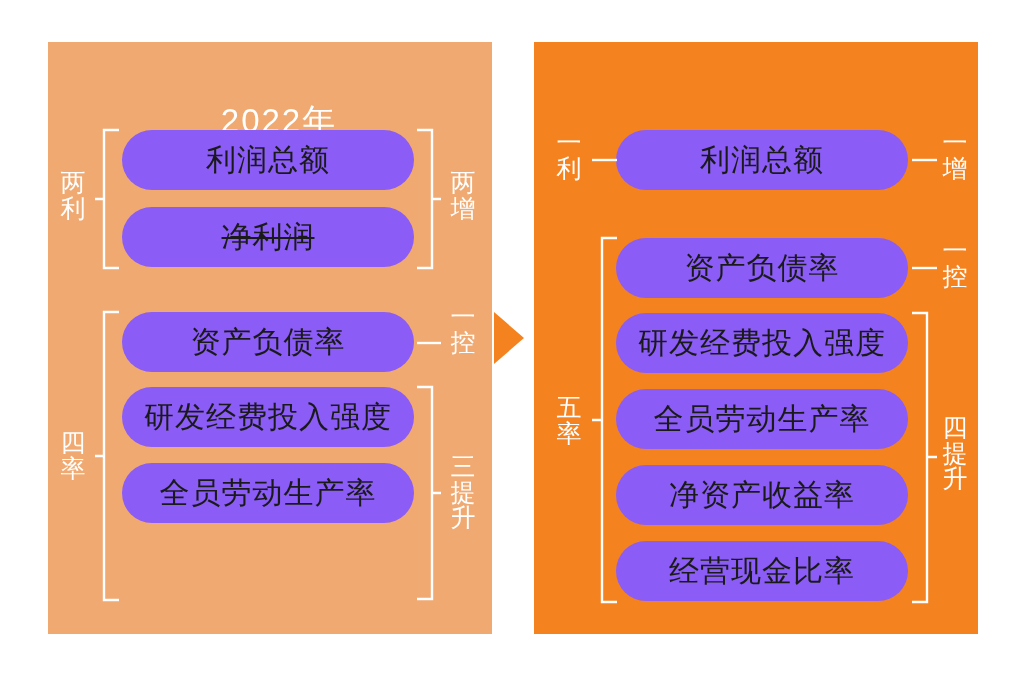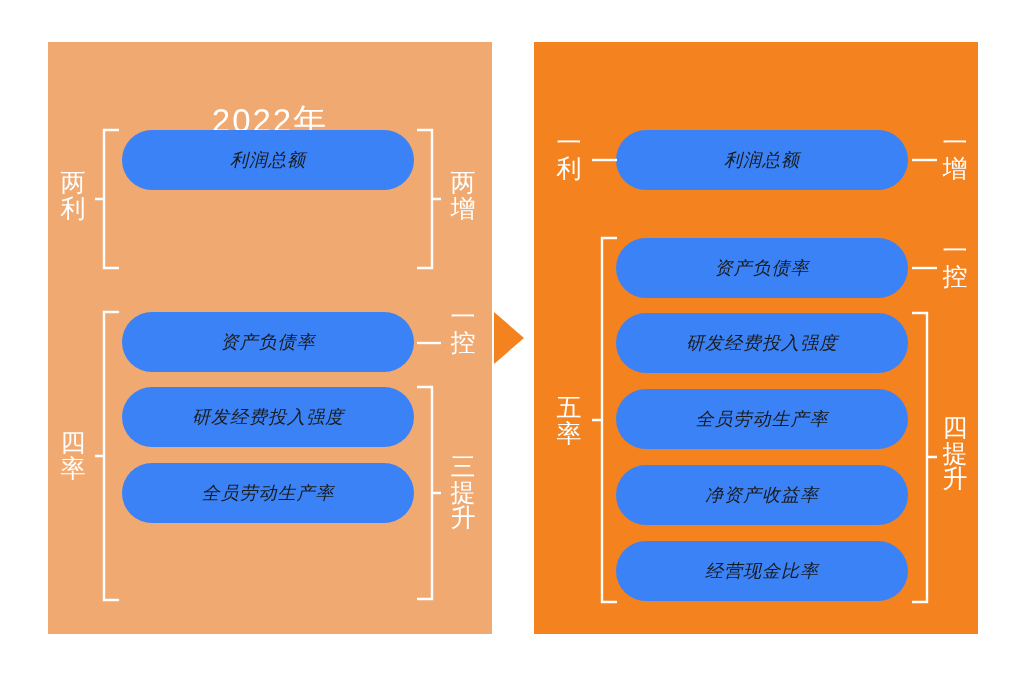--- a/index.html
+++ b/index.html
@@ -34,44 +34,43 @@
     background: #EFA971;
   }
   .panel-2023 {
     left: 534px;
     width: 444px;
     background: #F4821F;
   }
 
   .panel-title {
     position: absolute;
-    left: 0;
+    left: 9px;
     top: 62px;
     width: 100%;
     text-align: center;
     color: #ffffff;
     font-size: 33px;
     font-weight: 400;
     letter-spacing: 2px;
     line-height: 1;
   }
 
   
   .pill {
     position: absolute;
-    background: #3b82f6;
+    background: #8b5cf6;
     border-radius: 30px;
     color: #1a1a1a;
-    font-size: 18px;
+    font-size: 30px;
     display: flex;
     align-items: center;
     justify-content: center;
     letter-spacing: 1px;
     white-space: nowrap;
-    font-style: italic;
   }
   .pill.struck {
     text-decoration: line-through;
     text-decoration-thickness: 2px;
     text-decoration-color: #1a1a1a;
   }
 
   
   .bracketSvg {
     position: absolute;
@@ -104,20 +103,21 @@
 <body>
 
 <div class="stage">
 
   <div class="panel panel-2022">
 
     <div class="panel-title">2022年</div>
 
     <div class="pill" style="left:74px; top:88px; width:292px; height:60px;">利润总额</div>
 
+    <div class="pill struck" style="left:74px; top:165px; width:292px; height:60px;">净利润</div>
 
     <div class="pill" style="left:74px; top:270px; width:292px; height:60px;">资产负债率</div>
 
     <div class="pill" style="left:74px; top:345px; width:292px; height:60px;">研发经费投入强度</div>
 
     <div class="pill" style="left:74px; top:421px; width:292px; height:60px;">全员劳动生产率</div>
 
 
     <svg class="bracketSvg" style="left:46px; top:86px;" width="26" height="142">
       <path d="M25 2 L10 2 L10 140 L25 140 M10 71 L1 71" fill="none" stroke="#ffffff" stroke-width="2.4"></path>

